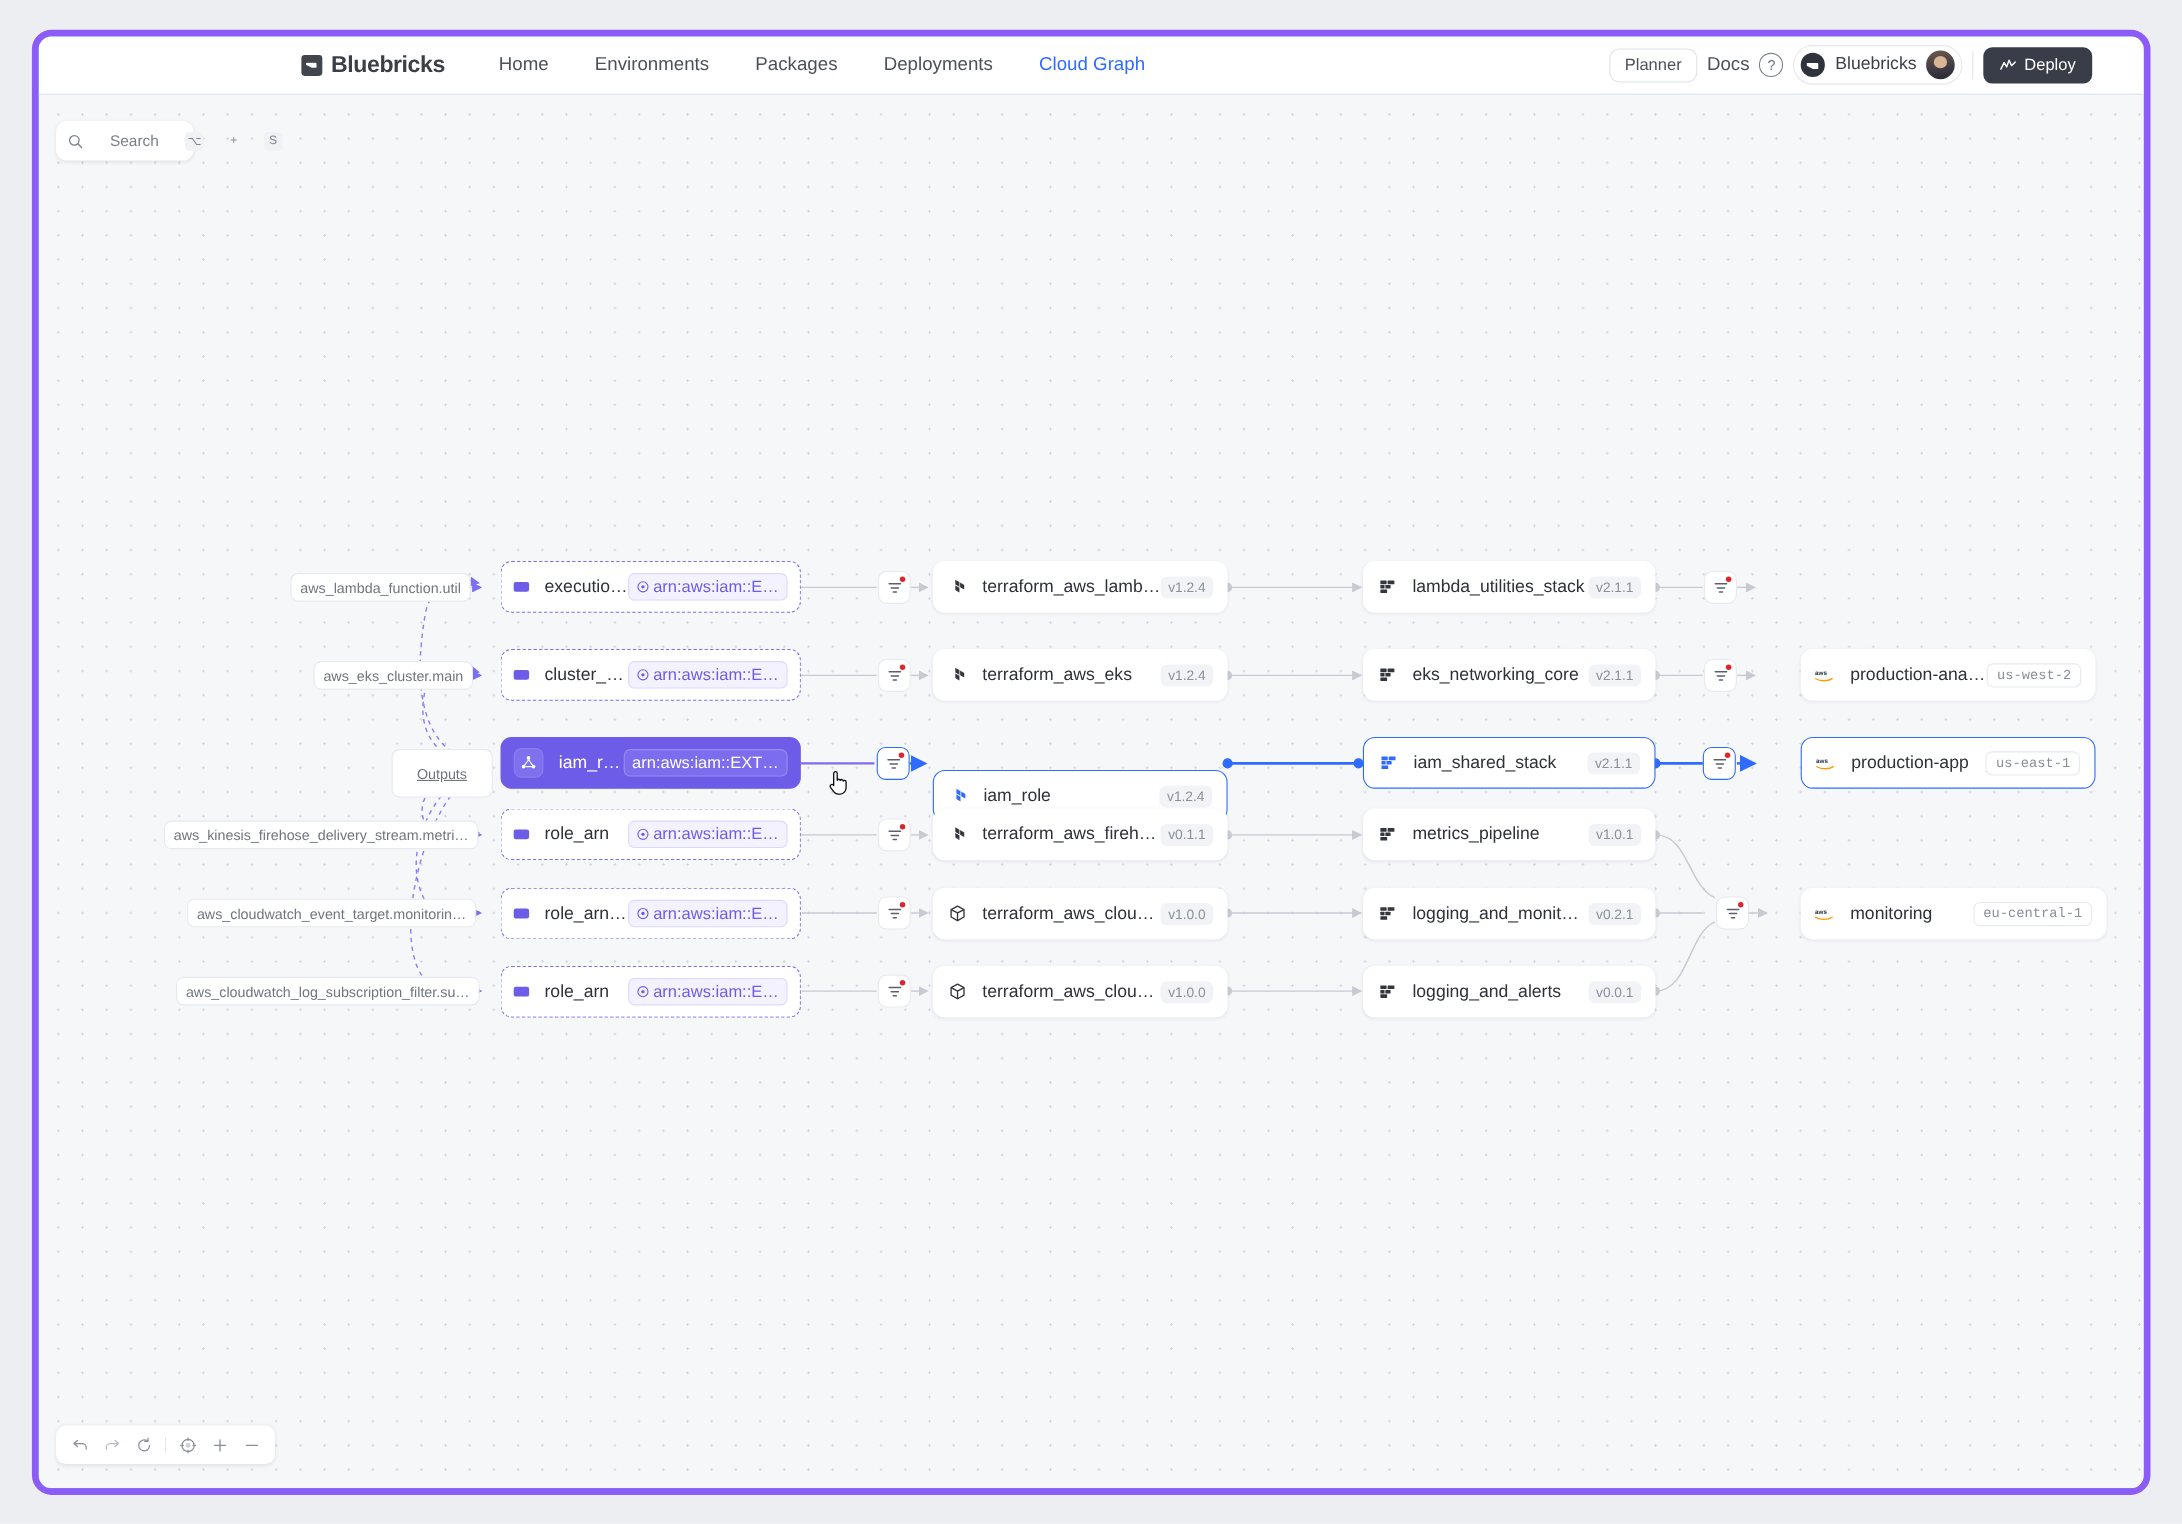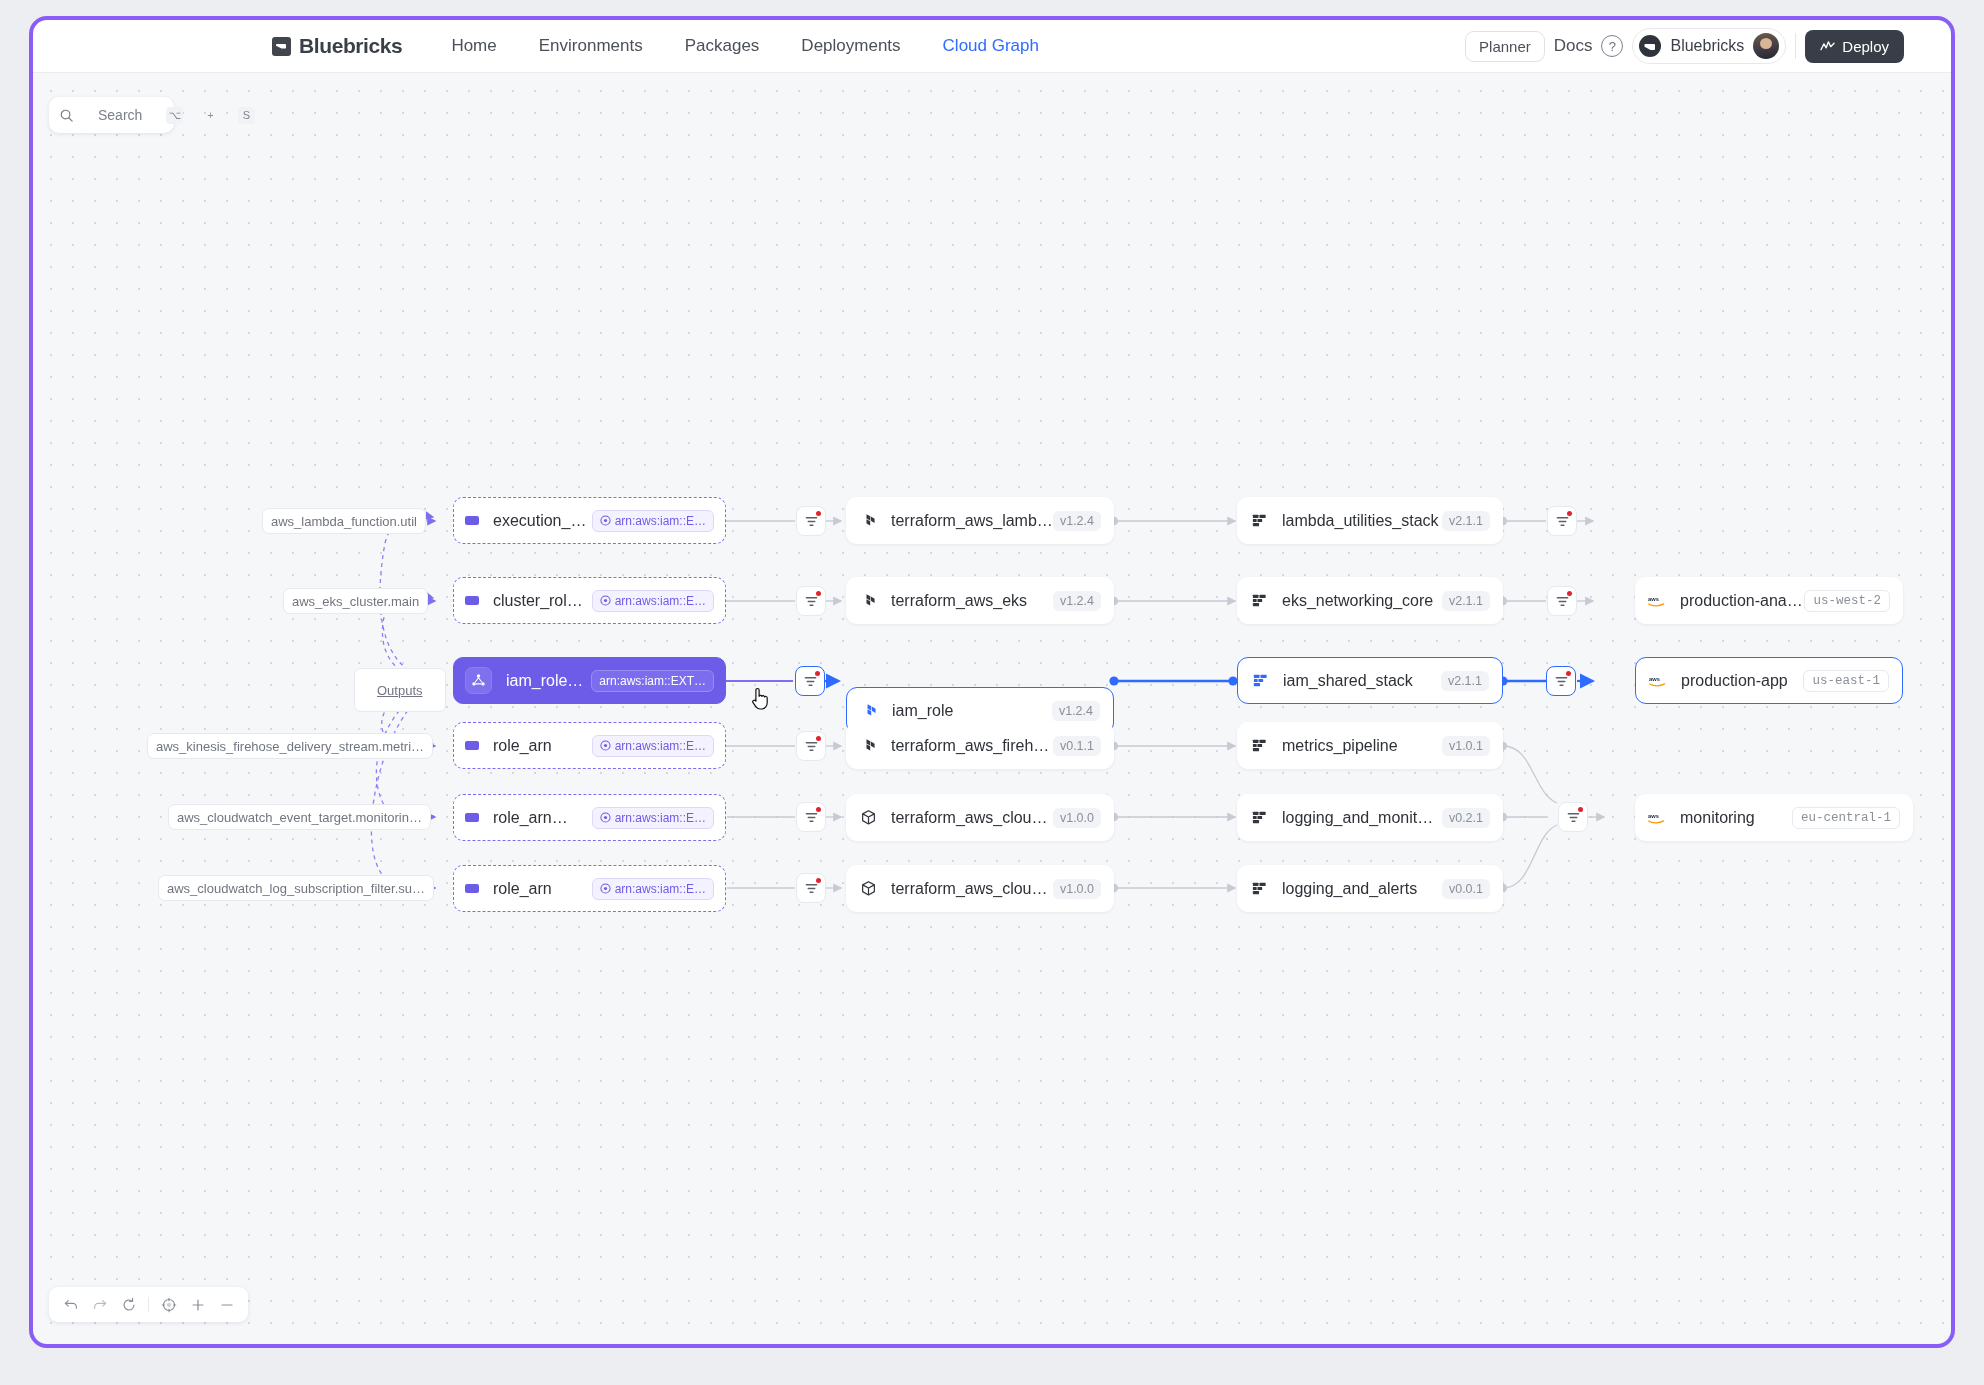--- a/index.html
+++ b/index.html
@@ -4,25 +4,25 @@
 <style>
   * { box-sizing: border-box; margin: 0; padding: 0; }
   html, body {
     width: 1984px; height: 1385px;
     background: #eceef1;
     font-family: "Liberation Sans", sans-serif;
     overflow: hidden;
   }
   .app-window {
     position: absolute;
-    left: 29px; top: 16px;
+    left: 29px; top: 27px;
     width: 1926px; height: 1332px;
     background: #3b82f6;
     border-radius: 18px;
-    border: 4px solid #8b5cf6;
+    border: 6px solid #8b5cf6;
     overflow: hidden;
   }
 
   
   .header {
     position: absolute; left: 0; top: 0;
     width: 100%; height: 53px;
     background: #ffffff;
     border-bottom: 1px solid #ececf0;
     display: flex; align-items: center;
@@ -148,21 +148,21 @@
   }
   .out-sq { width: 14px; height: 9px; border-radius: 2px; background: #6c5ce7; flex: none; }
   .out-name {
     font-size: 16px; color: #2e3138; margin-left: 14px;
     white-space: nowrap; overflow: hidden; text-overflow: ellipsis;
     flex: 1;
   }
   .out-node.selected .out-name { color: #ffffff; }
   .out-badge {
     border: 1px solid #ddd8fb; background: #f4f2fe; border-radius: 6px;
-    padding: 3px 7px; font-size: 12px; color: #6c5ce7;
+    padding: 3px 7px; font-size: 15px; color: #6c5ce7;
     display: flex; align-items: center; gap: 4px;
     white-space: nowrap; flex: none;
   }
   .out-node.selected .out-badge {
     border: 1px solid #9a8cf2; background: #7b6ded; color: #ffffff;
   }
   .sel-tile {
     width: 27px; height: 27px; border-radius: 7px;
     background: #7e71ee; border: 1px solid #8b7ef1;
     display: flex; align-items: center; justify-content: center; flex: none;

